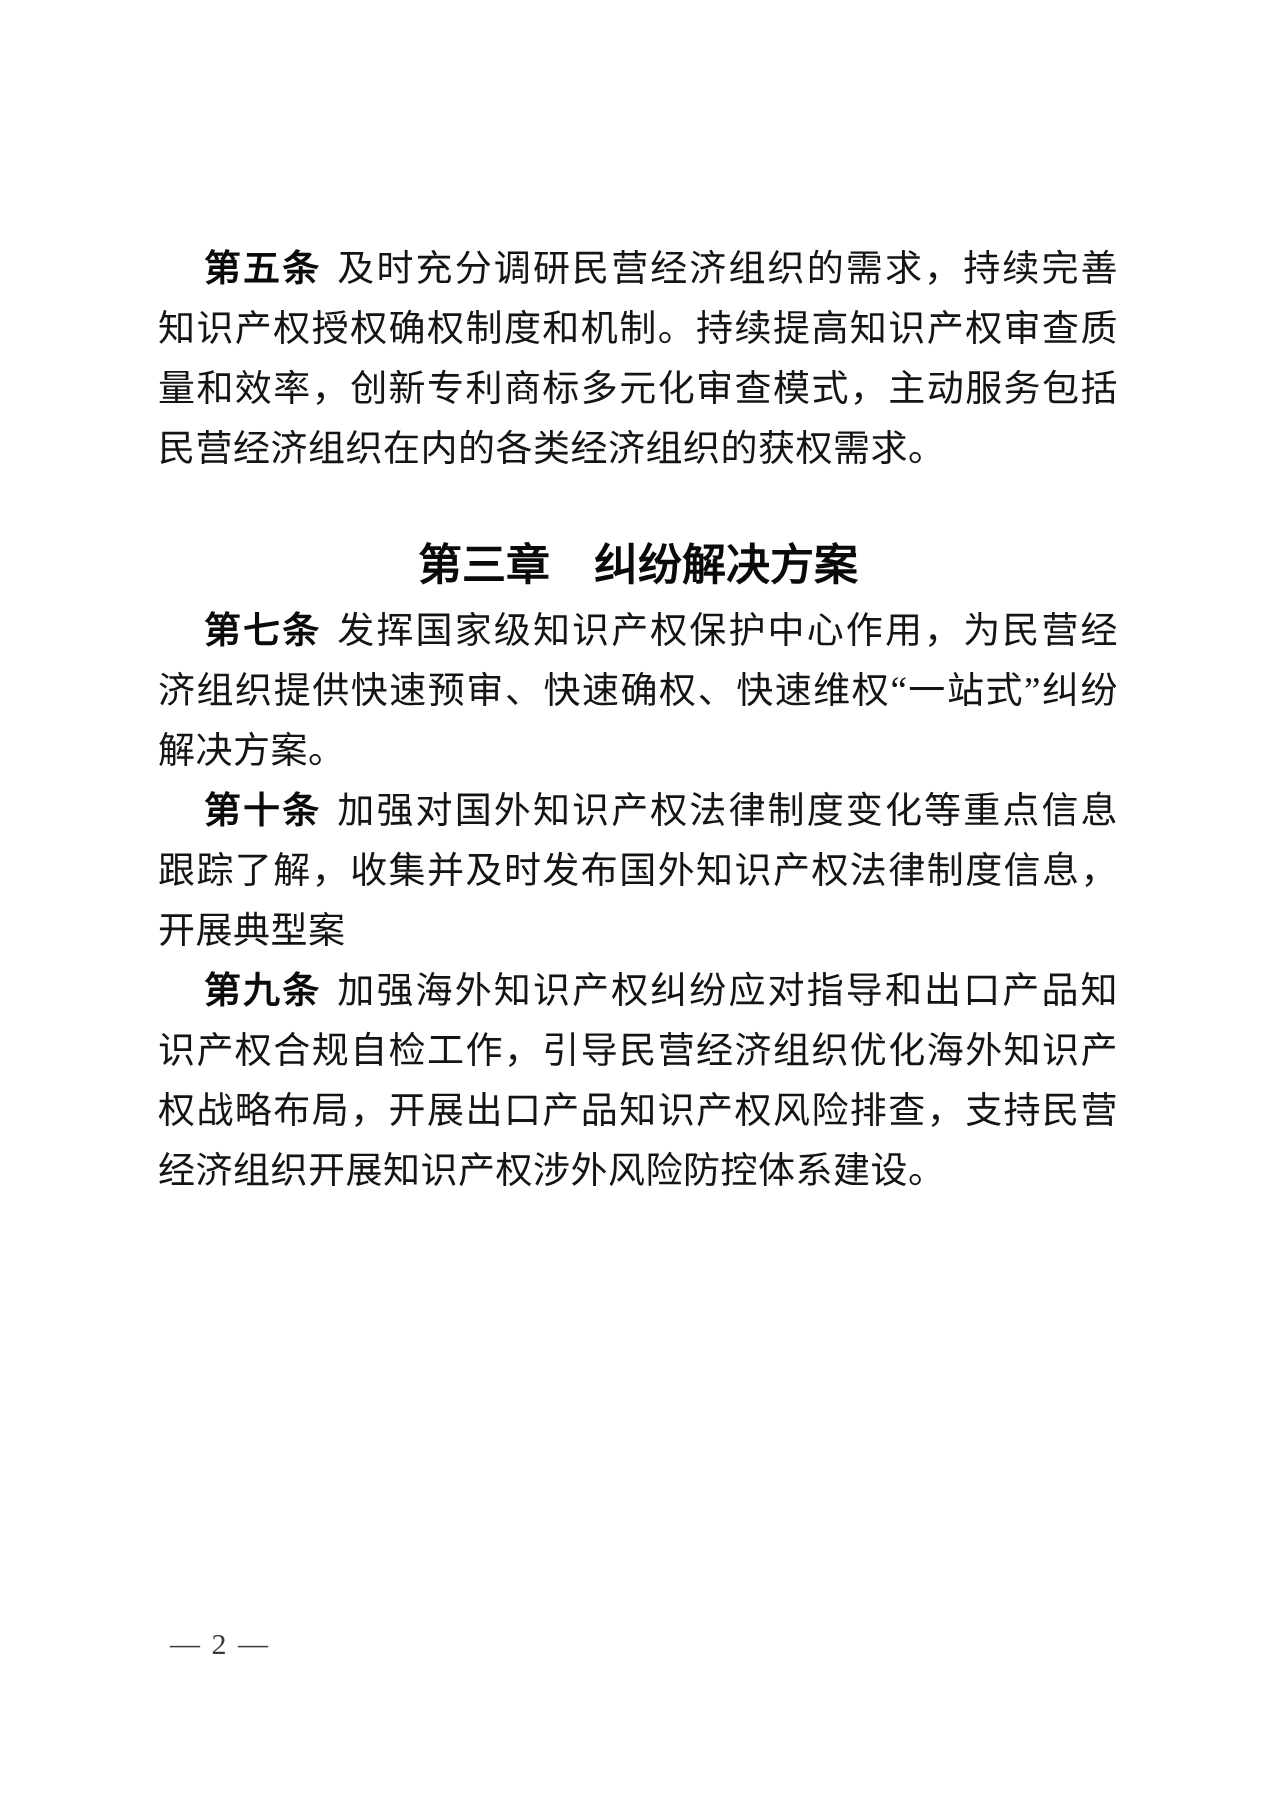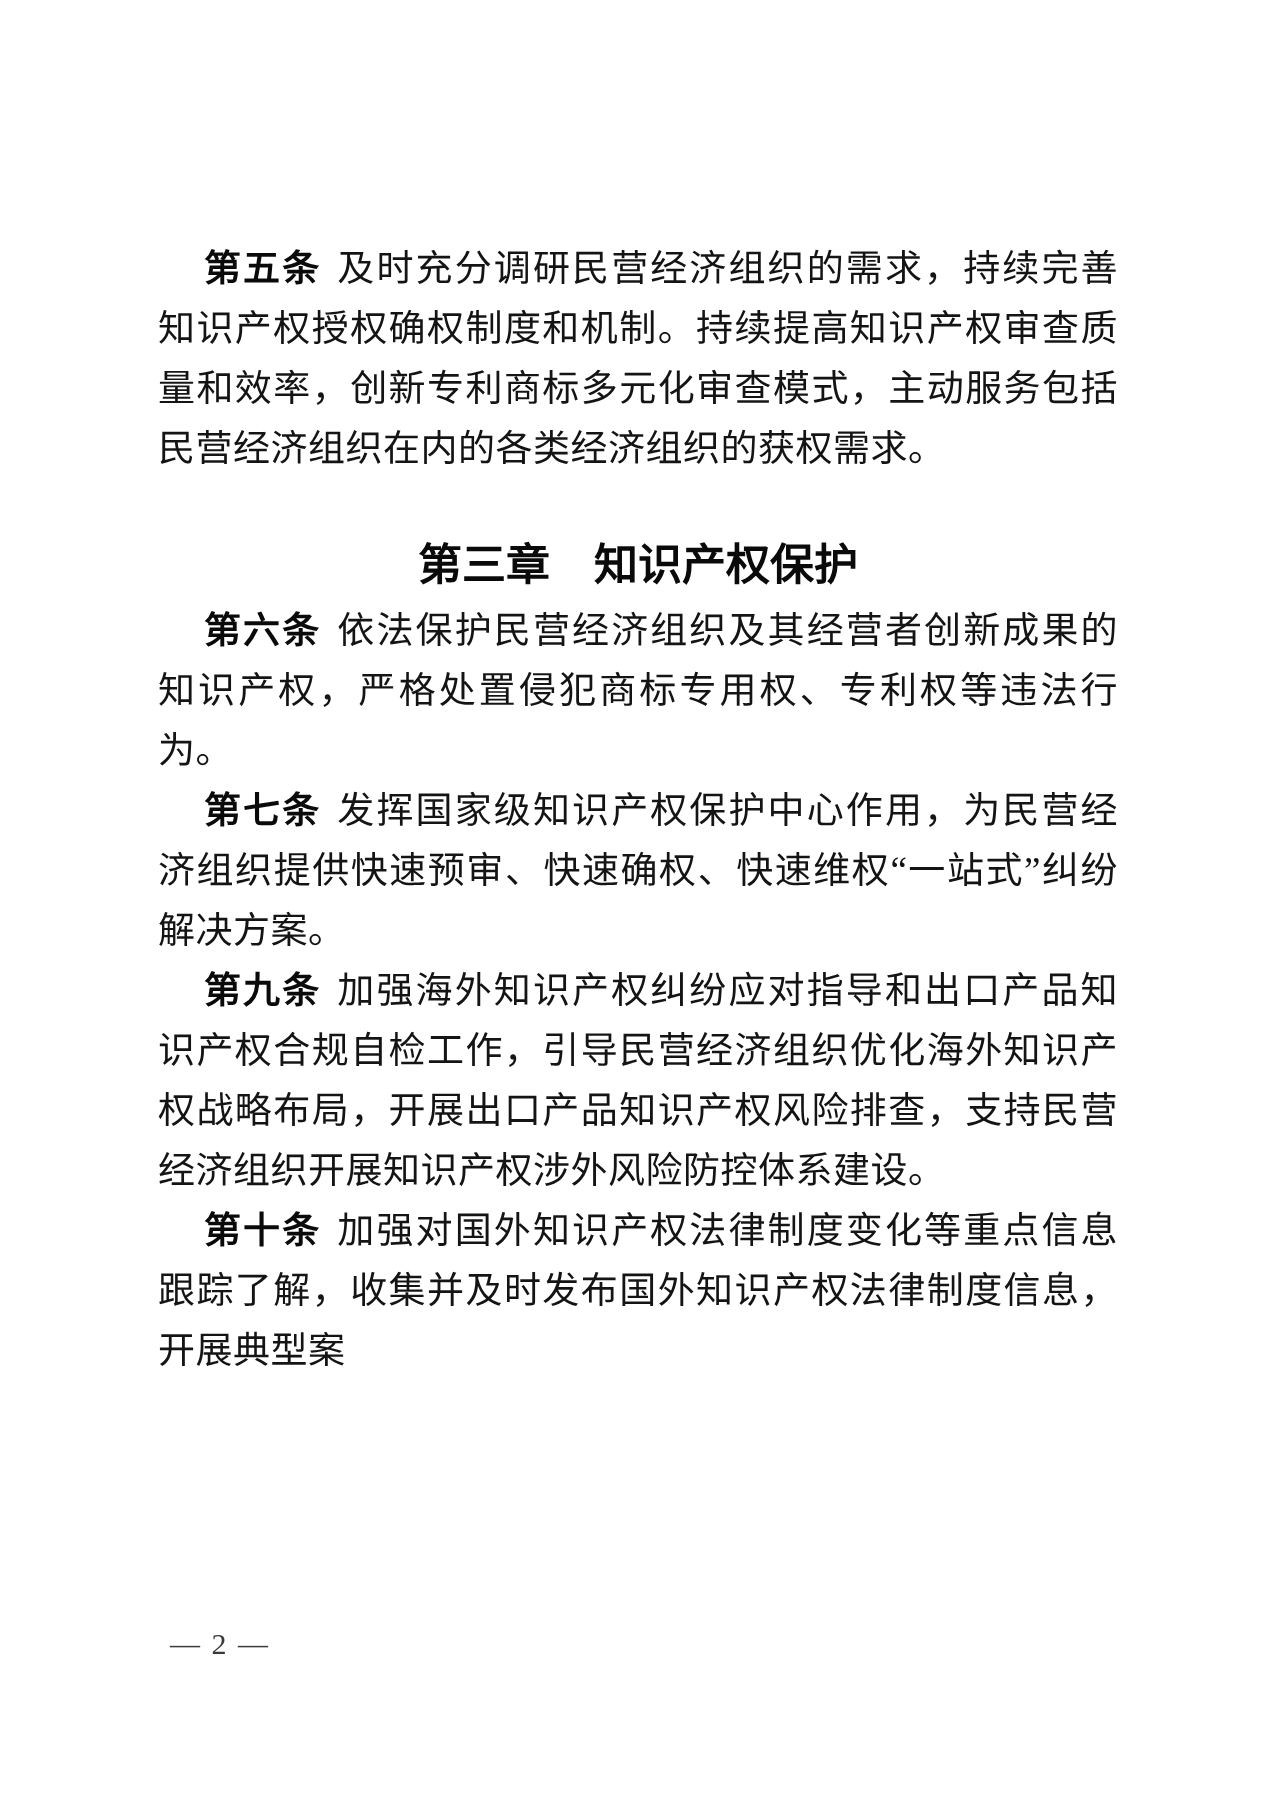--- a/index.html
+++ b/index.html
@@ -58,20 +58,19 @@
     font-family: "Liberation Serif", "DejaVu Serif", serif;
     letter-spacing: 2px;
   }
 </style>
 </head>
 <body>
 
 <div class="page">
   <div class="doc-body">
       <p class="para"><span class="article-label">第五条</span>及时充分调研民营经济组织的需求，持续完善知识产权授权确权制度和机制。持续提高知识产权审查质量和效率，创新专利商标多元化审查模式，主动服务包括民营经济组织在内的各类经济组织的获权需求。</p>
-      <div class="chapter-heading">第三章　知识产权保护</div>
-      <p class="para"><span class="article-label">第六条</span>依法保护民营经济组织及其经营者创新成果的知识产权，严格处置侵犯商标专用权、专利权等违法行为。</p>
+      <div class="chapter-heading">第三章　纠纷解决方案</div>
       <p class="para"><span class="article-label">第七条</span>发挥国家级知识产权保护中心作用，为民营经济组织提供快速预审、快速确权、快速维权“一站式”纠纷解决方案。</p>
+      <p class="para"><span class="article-label">第十条</span>加强对国外知识产权法律制度变化等重点信息跟踪了解，收集并及时发布国外知识产权法律制度信息，开展典型案</p>
       <p class="para"><span class="article-label">第九条</span>加强海外知识产权纠纷应对指导和出口产品知识产权合规自检工作，引导民营经济组织优化海外知识产权战略布局，开展出口产品知识产权风险排查，支持民营经济组织开展知识产权涉外风险防控体系建设。</p>
-      <p class="para"><span class="article-label">第十条</span>加强对国外知识产权法律制度变化等重点信息跟踪了解，收集并及时发布国外知识产权法律制度信息，开展典型案</p>
     </div>
   <div class="page-footer">— 2 —</div>
 </div>
 
 </body></html>

